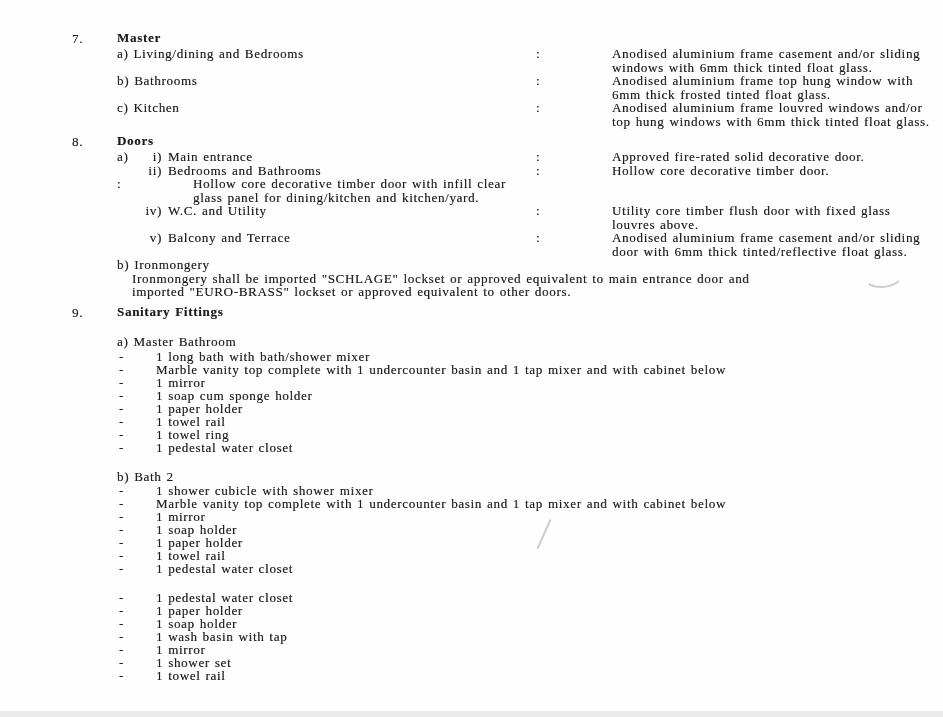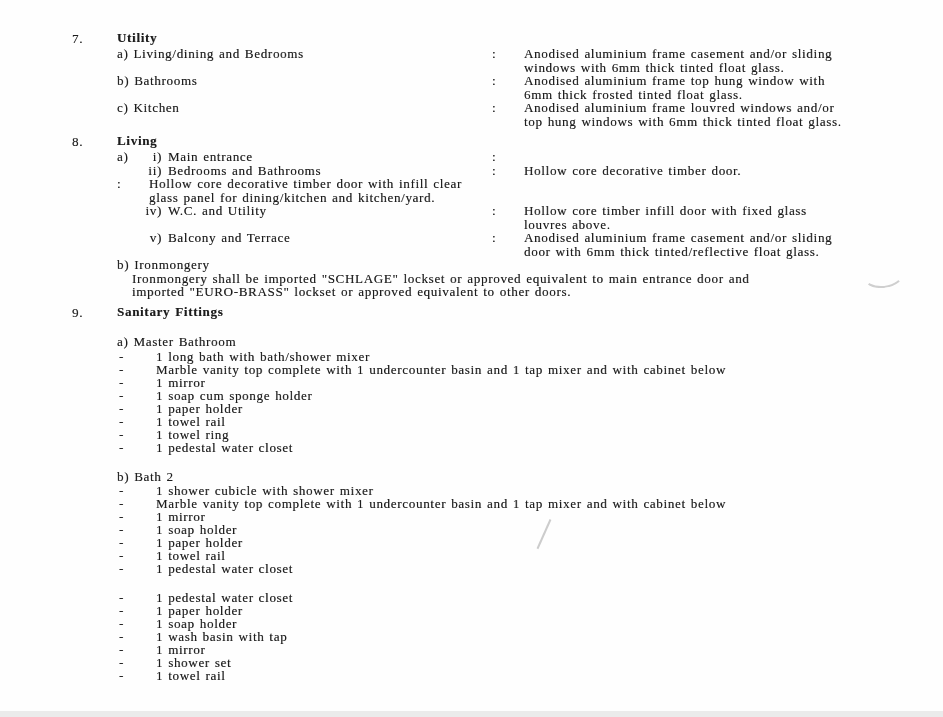--- a/index.html
+++ b/index.html
@@ -16,21 +16,21 @@
     word-spacing: 1px;
     text-shadow: 0.3px 0.3px 0.6px rgba(25,25,25,0.45);
   }
   .content { padding-top: 31px; }
   .sec { display: flex; }
   .sec + .sec { margin-top: 6px; }
   .sec-num { width: 45px; margin-left: 72px; flex: 0 0 auto; }
   .sec-body { flex: 1 1 auto; }
   .sec-title { font-weight: bold; line-height: 14px; margin-bottom: 2px; }
   
-  .spec-row { display: flex; line-height: 13.5px; }
+  .spec-row { display: flex; line-height: 13.5px; gap: 44px; }
   .spec-label { width: 375px; flex: 0 0 auto; white-space: nowrap; }
   .spec-colon { width: 16px; flex: 0 0 auto; }
   .spec-desc { flex: 1 1 auto; margin-left: 16px; }
   .spec-desc div { white-space: nowrap; }
   .ltr { display: inline-block; width: 21px; }
   .rom { display: inline-block; width: 24px; text-align: right; margin-right: 6px; }
   
   .note-label { line-height: 13.5px; }
   .note-par { padding-left: 15px; line-height: 13.75px; }
   .note-par div { white-space: nowrap; }
@@ -63,21 +63,21 @@
 </style>
 </head>
 <body>
 
 <div class="page">
   <div class="content">
 
     <div class="sec">
       <div class="sec-num">7.</div>
       <div class="sec-body">
-        <div class="sec-title">Utility</div>
+        <div class="sec-title">Master</div>
 
         <div class="spec-row">
           <div class="spec-label">a) Living/dining and Bedrooms</div>
           <div class="spec-colon">:</div>
           <div class="spec-desc">
             <div>Anodised aluminium frame casement and/or sliding</div>
             <div>windows with 6mm thick tinted float glass.</div>
           </div>
         </div>
 
@@ -97,27 +97,30 @@
             <div>Anodised aluminium frame louvred windows and/or</div>
             <div>top hung windows with 6mm thick tinted float glass.</div>
           </div>
         </div>
       </div>
     </div>
 
     <div class="sec">
       <div class="sec-num">8.</div>
       <div class="sec-body">
-        <div class="sec-title">Living</div>
+        <div class="sec-title">Doors</div>
 
         <div class="spec-row">
           <div class="spec-label">
             <span class="ltr">a)</span><span class="rom">i)</span><span>Main entrance</span>
           </div>
           <div class="spec-colon">:</div>
+          <div class="spec-desc">
+            <div>Approved fire-rated solid decorative door.</div>
+          </div>
         </div>
 
         <div class="spec-row">
           <div class="spec-label">
             <span class="ltr"></span><span class="rom">ii)</span><span>Bedrooms and Bathrooms</span>
           </div>
           <div class="spec-colon">:</div>
           <div class="spec-desc">
             <div>Hollow core decorative timber door.</div>
           </div>
@@ -130,21 +133,21 @@
             <div>glass panel for dining/kitchen and kitchen/yard.</div>
           </div>
         </div>
 
         <div class="spec-row">
           <div class="spec-label">
             <span class="ltr"></span><span class="rom">iv)</span><span>W.C. and Utility</span>
           </div>
           <div class="spec-colon">:</div>
           <div class="spec-desc">
-            <div>Hollow core timber infill door with fixed glass</div>
+            <div>Utility core timber flush door with fixed glass</div>
             <div>louvres above.</div>
           </div>
         </div>
 
         <div class="spec-row">
           <div class="spec-label">
             <span class="ltr"></span><span class="rom">v)</span><span>Balcony and Terrace</span>
           </div>
           <div class="spec-colon">:</div>
           <div class="spec-desc">

